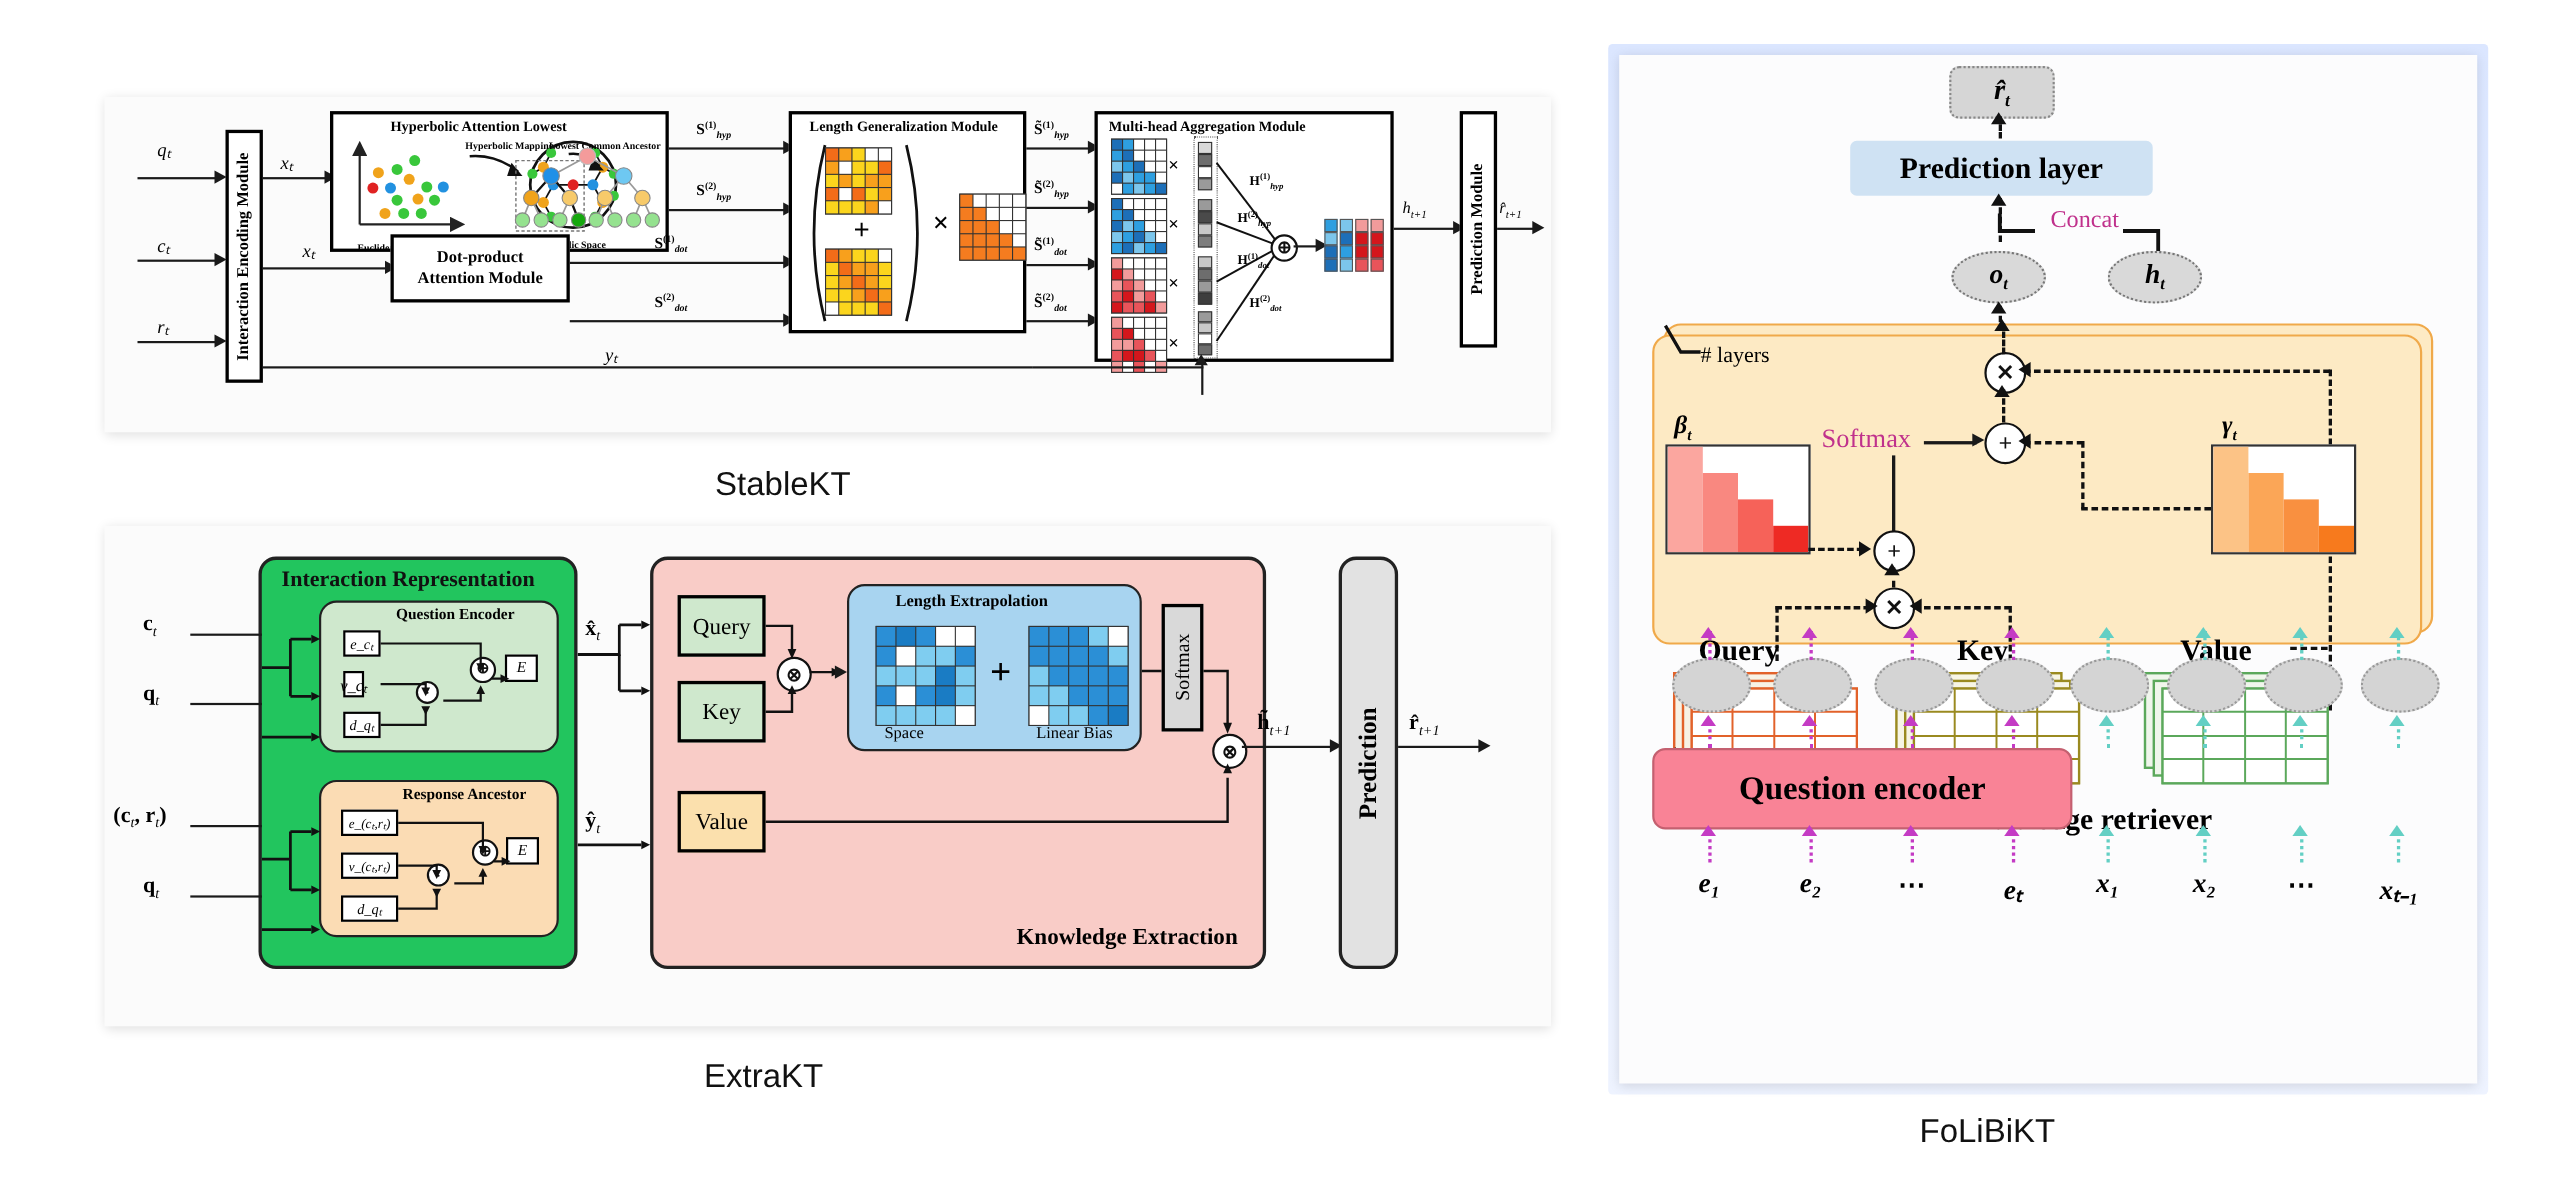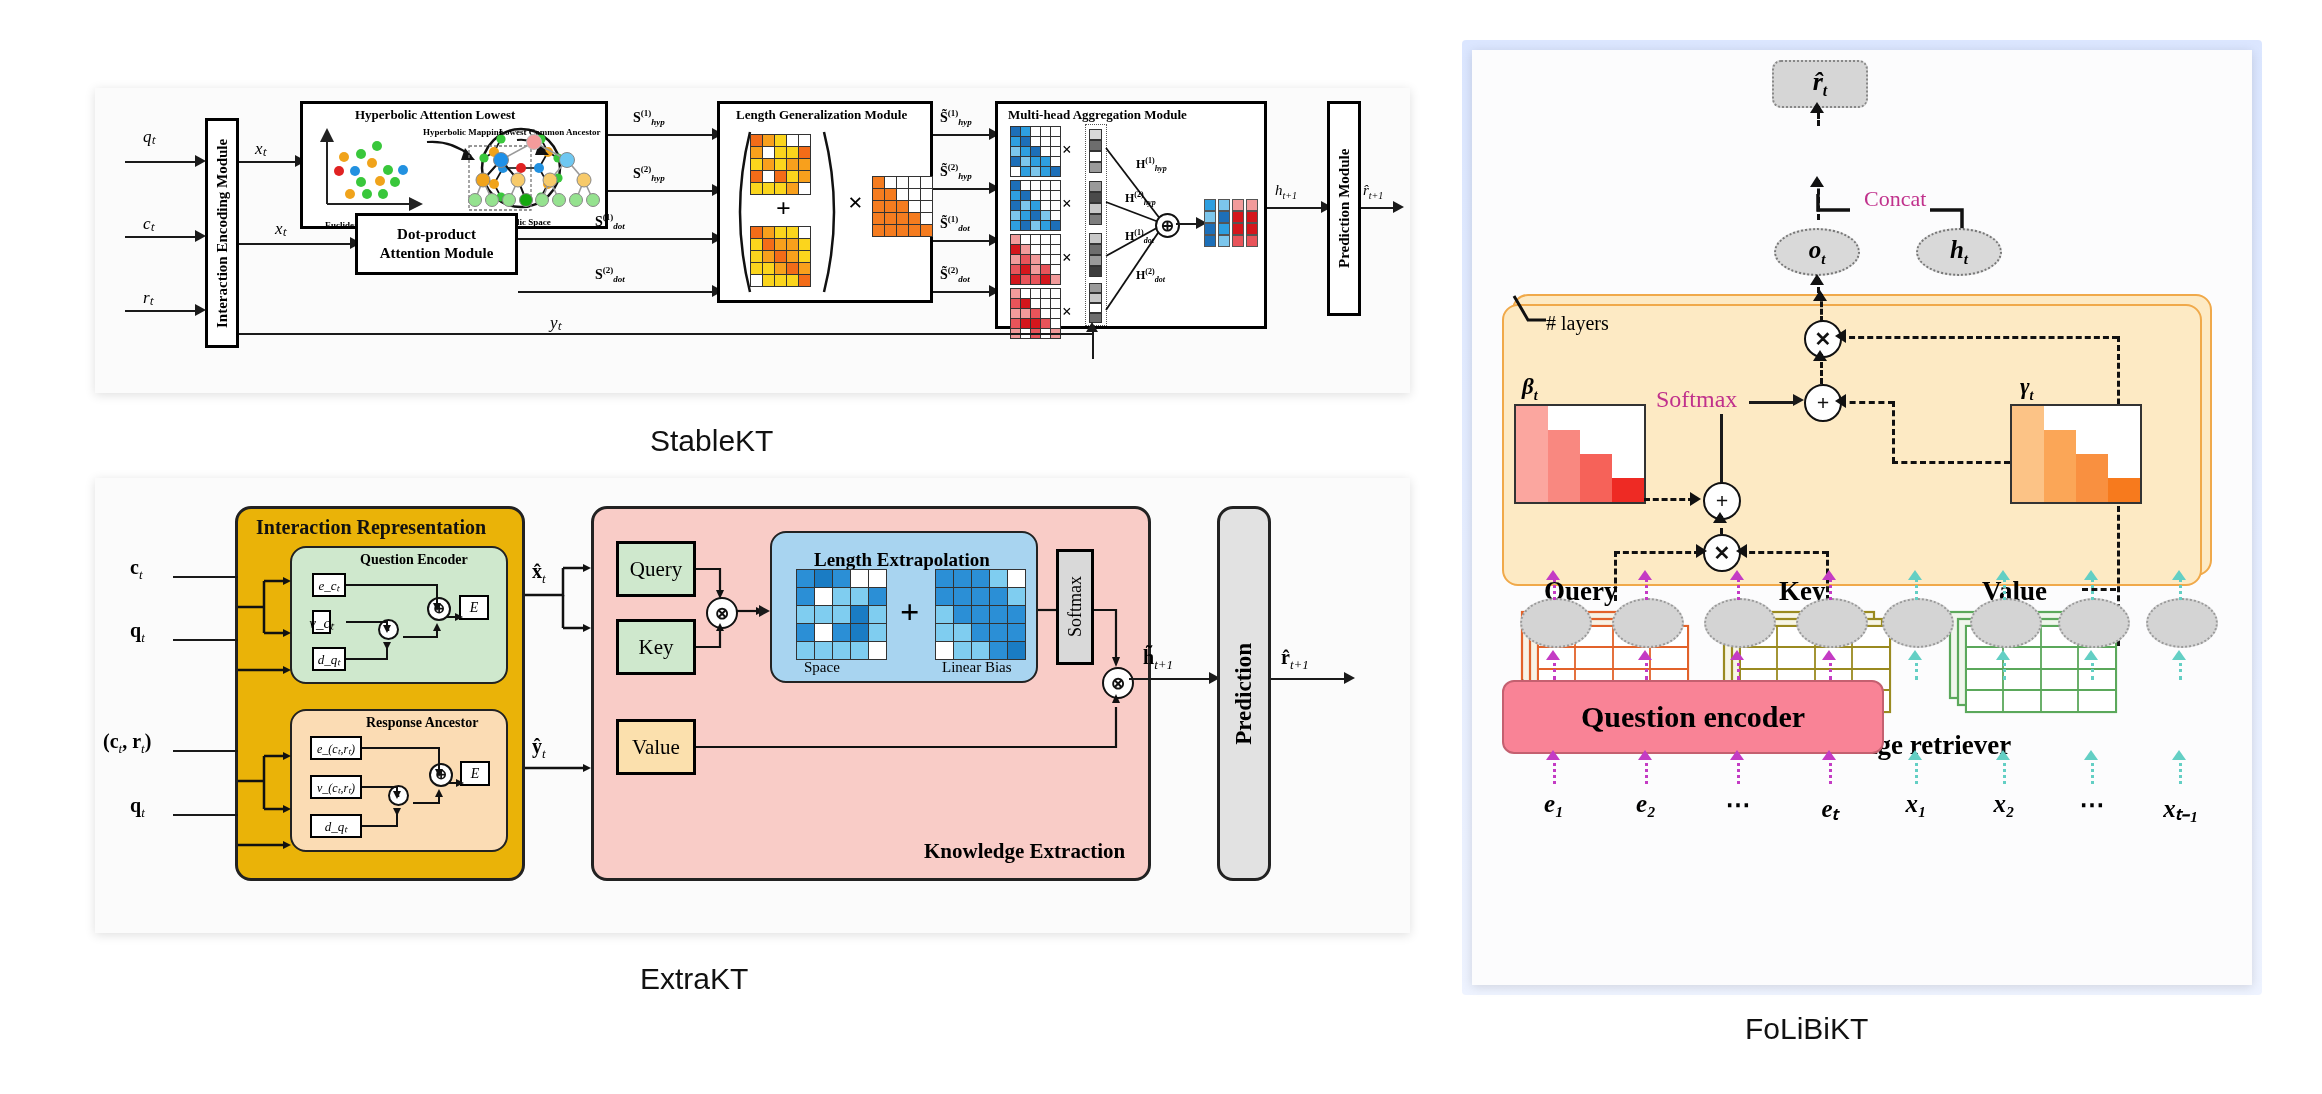--- a/index.html
+++ b/index.html
@@ -588,21 +588,21 @@
   <div class="arrowR" style="left:1298px;top:113px;"></div>
   <div class="lbl" style="left:1268px;top:94px;font-size:15px;">
     <span>r̂</span><sub style="font-size:10px;">t+1</sub>
   </div>
 </div>
 
 <div class="caption" style="left:650px;top:424px;width:220px;">StableKT</div>
 
 <div class="panel panel-shadow" style="left:95px;top:478px;width:1315px;height:455px;">
 
-  <div class="round" style="left:140px;top:28px;width:290px;height:375px;background:#eab308;border:3px solid #222;">
+  <div class="round" style="left:140px;top:28px;width:290px;height:375px;background:#22c55e;border:3px solid #222;">
     <div class="ttl" style="left:18px;top:7px;font-size:20px;color:#111;">Interaction Representation</div>
 
     <div class="round" style="left:52px;top:37px;width:218px;height:138px;background:#cfe8cd;border:2.5px solid #222;">
       <div class="ttl" style="left:68px;top:4px;font-size:14px;">Question Encoder</div>
       <div class="box thinbox" style="left:20px;top:25px;width:34px;height:24px;font-size:13px;font-style:italic;font-weight:normal;">
         <span>e_cₜ</span>
       </div>
       <div class="box thinbox" style="left:20px;top:62px;width:19px;height:24px;font-size:15px;font-style:italic;font-weight:normal;">
         <span>v_cₜ</span>
       </div>
@@ -745,21 +745,21 @@
         <path d="M2 108 L26 108 L26 90"></path>
         <path d="M42 72 L66 72"></path>
       </g>
       <polygon points="22,51 30,51 26,60" fill="#111"></polygon>
       <polygon points="22,92 30,92 26,84" fill="#111"></polygon>
       <polygon points="62,68 70,72 62,76" fill="#111"></polygon>
     </svg>
     <div class="arrowR" style="left:165px;top:96px;"></div>
 
     <div class="round" style="left:176px;top:22px;width:268px;height:152px;background:#a8d4f0;border:2.5px solid #222;">
-      <div class="ttl" style="left:42px;top:16px;font-size:19px;">Length Extrapolation</div>
+      <div class="ttl" style="left:42px;top:6px;font-size:15px;">Length Extrapolation</div>
 
       <div class="grid" style="left:24px;top:36px;grid-template-columns:repeat(5,17px);grid-template-rows:repeat(5,17px);">
         <i style="background:#2b8fd6"></i>
           <i style="background:#1a7cc4"></i>
           <i style="background:#2b8fd6"></i>
           <i style="background:#fff"></i>
           <i style="background:#fff"></i>
         <i style="background:#2b8fd6"></i>
           <i style="background:#fff"></i>
           <i style="background:#7fcdf0"></i>
@@ -864,20 +864,24 @@
   <div style="position:absolute;left:300px;top:10px;width:92px;height:44px;background:#d6d6d6;
               border:2px dotted #888;border-radius:9px;display:flex;align-items:center;justify-content:center;">
     <span style="font-size:26px;font-weight:bold;font-style:italic;">
       <span>r̂</span><sub style="font-size:16px;">t</sub>
     </span>
   </div>
 
   <div class="dvline" style="left:345px;top:56px;height:20px;"></div>
   <div class="dashedU" style="left:338px;top:52px;"></div>
 
+  <div style="position:absolute;left:210px;top:78px;width:275px;height:50px;background:#cfe2f3;
+              border-radius:6px;display:flex;align-items:center;justify-content:center;">
+    <span style="font-size:27px;font-weight:bold;">Prediction layer</span>
+  </div>
 
   <div class="dvline" style="left:345px;top:130px;height:40px;"></div>
   <div class="dashedU" style="left:338px;top:126px;"></div>
 
   <svg width="200" height="40" style="position:absolute;left:340px;top:140px;">
     <g stroke="#111" stroke-width="3.5" fill="none">
       <path d="M6 4 L6 20 L38 20"></path>
       <path d="M118 20 L150 20 L150 40"></path>
     </g>
   </svg>

